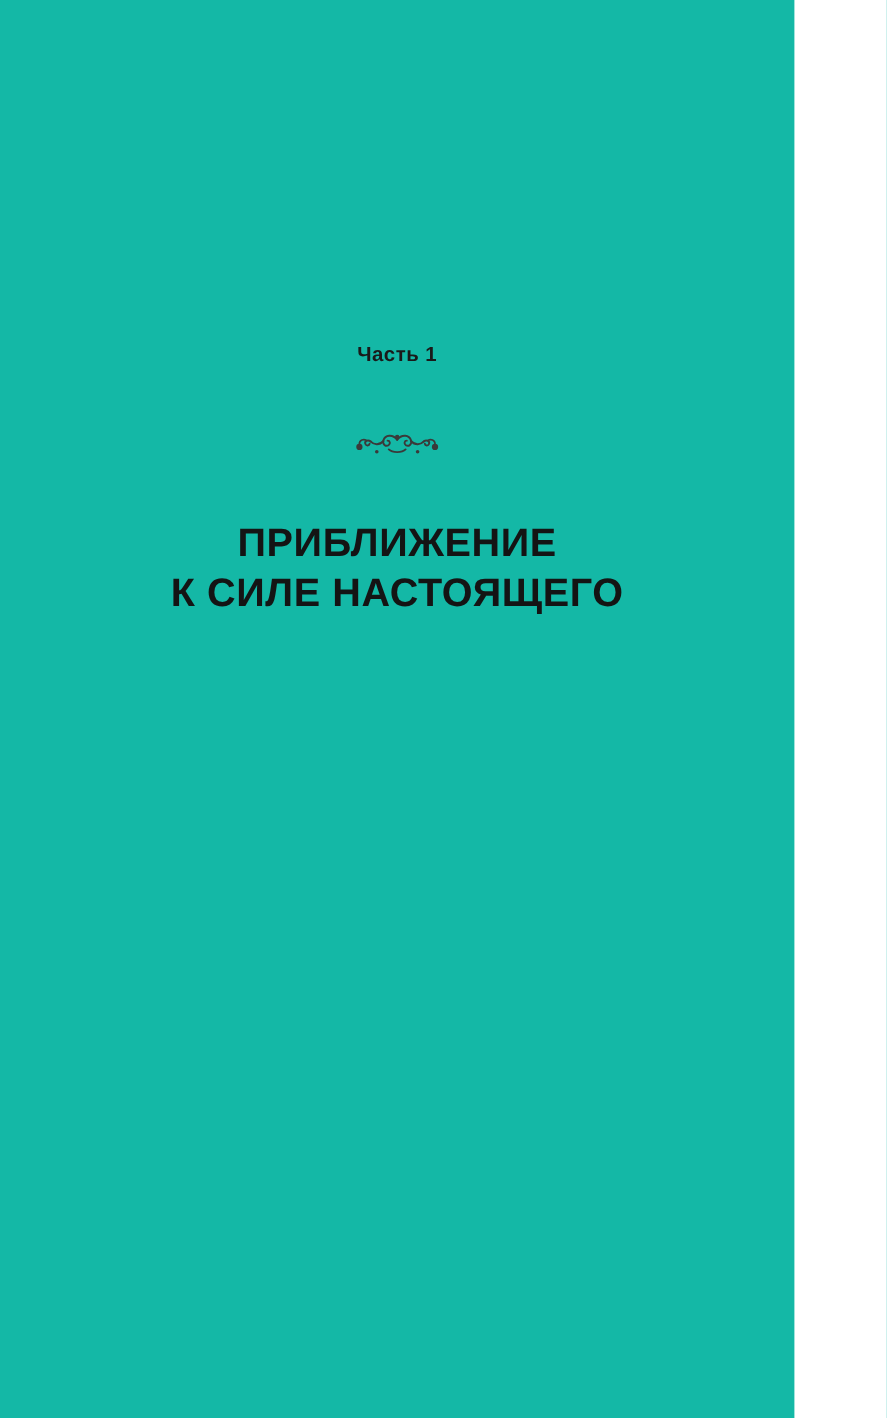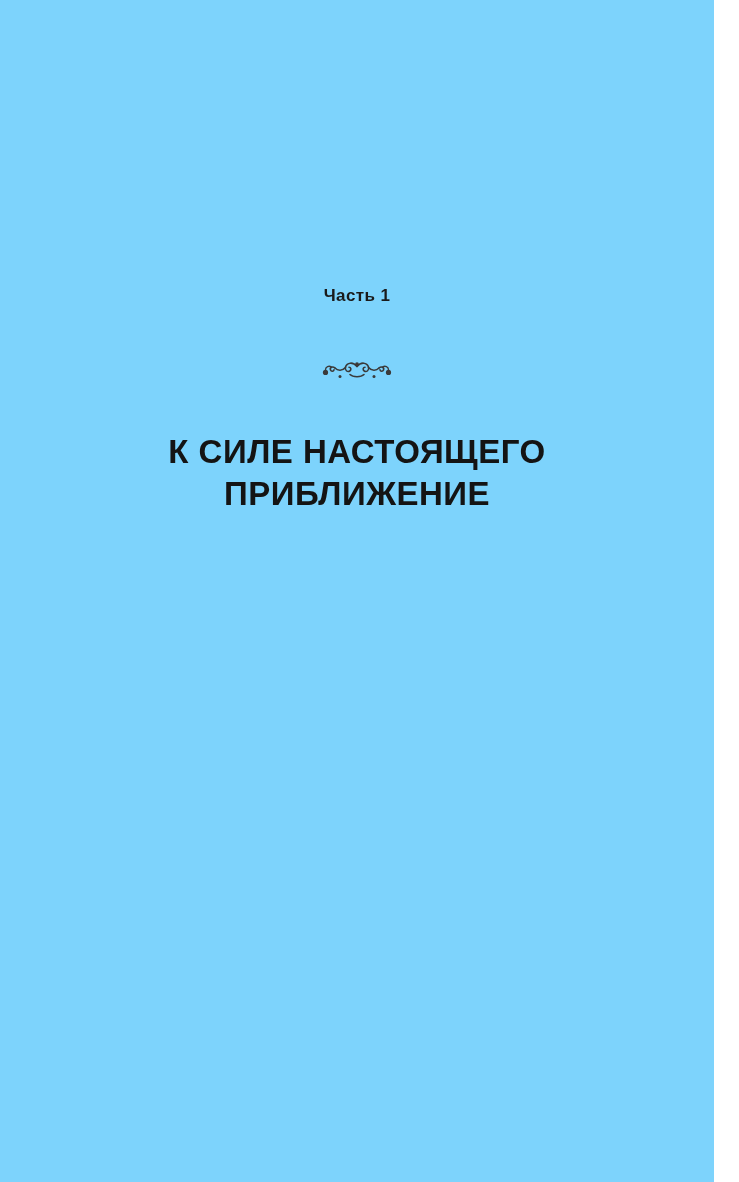--- a/index.html
+++ b/index.html
@@ -10,24 +10,24 @@
     width: 739px;
     height: 1182px;
     background: #ffffff;
     font-family: "Liberation Sans", sans-serif;
     color: #1a1a1a;
     overflow: hidden;
   }
 
   .page {
     position: relative;
-    width: 714px;
+    width: 662px;
     height: 1182px;
     box-sizing: border-box;
-    background: #7dd3fc;
+    background: #14b8a6;
   }
 
   .part-block {
     position: absolute;
     left: 0;
     right: 0;
     top: 285px;
     text-align: center;
   }
 
@@ -95,19 +95,19 @@
           <circle cx="65" cy="19.5" r="1.5"></circle>
         </g>
         <g stroke="#3a3a3a" stroke-width="1.4" fill="none" stroke-linecap="round">
           <path d="M16.5 12.8 C16.5 9.5, 20 8.5, 22.5 10"></path>
           <path d="M79.5 12.8 C79.5 9.5, 76 8.5, 73.5 10"></path>
         </g>
       </svg>
     </div>
 
     <div class="part-title">
+      <span class="line">ПРИБЛИЖЕНИЕ</span>
       <span class="line">К СИЛЕ НАСТОЯЩЕГО</span>
-      <span class="line">ПРИБЛИЖЕНИЕ</span>
     </div>
 
   </div>
 
 </div>
 
 </body></html>

